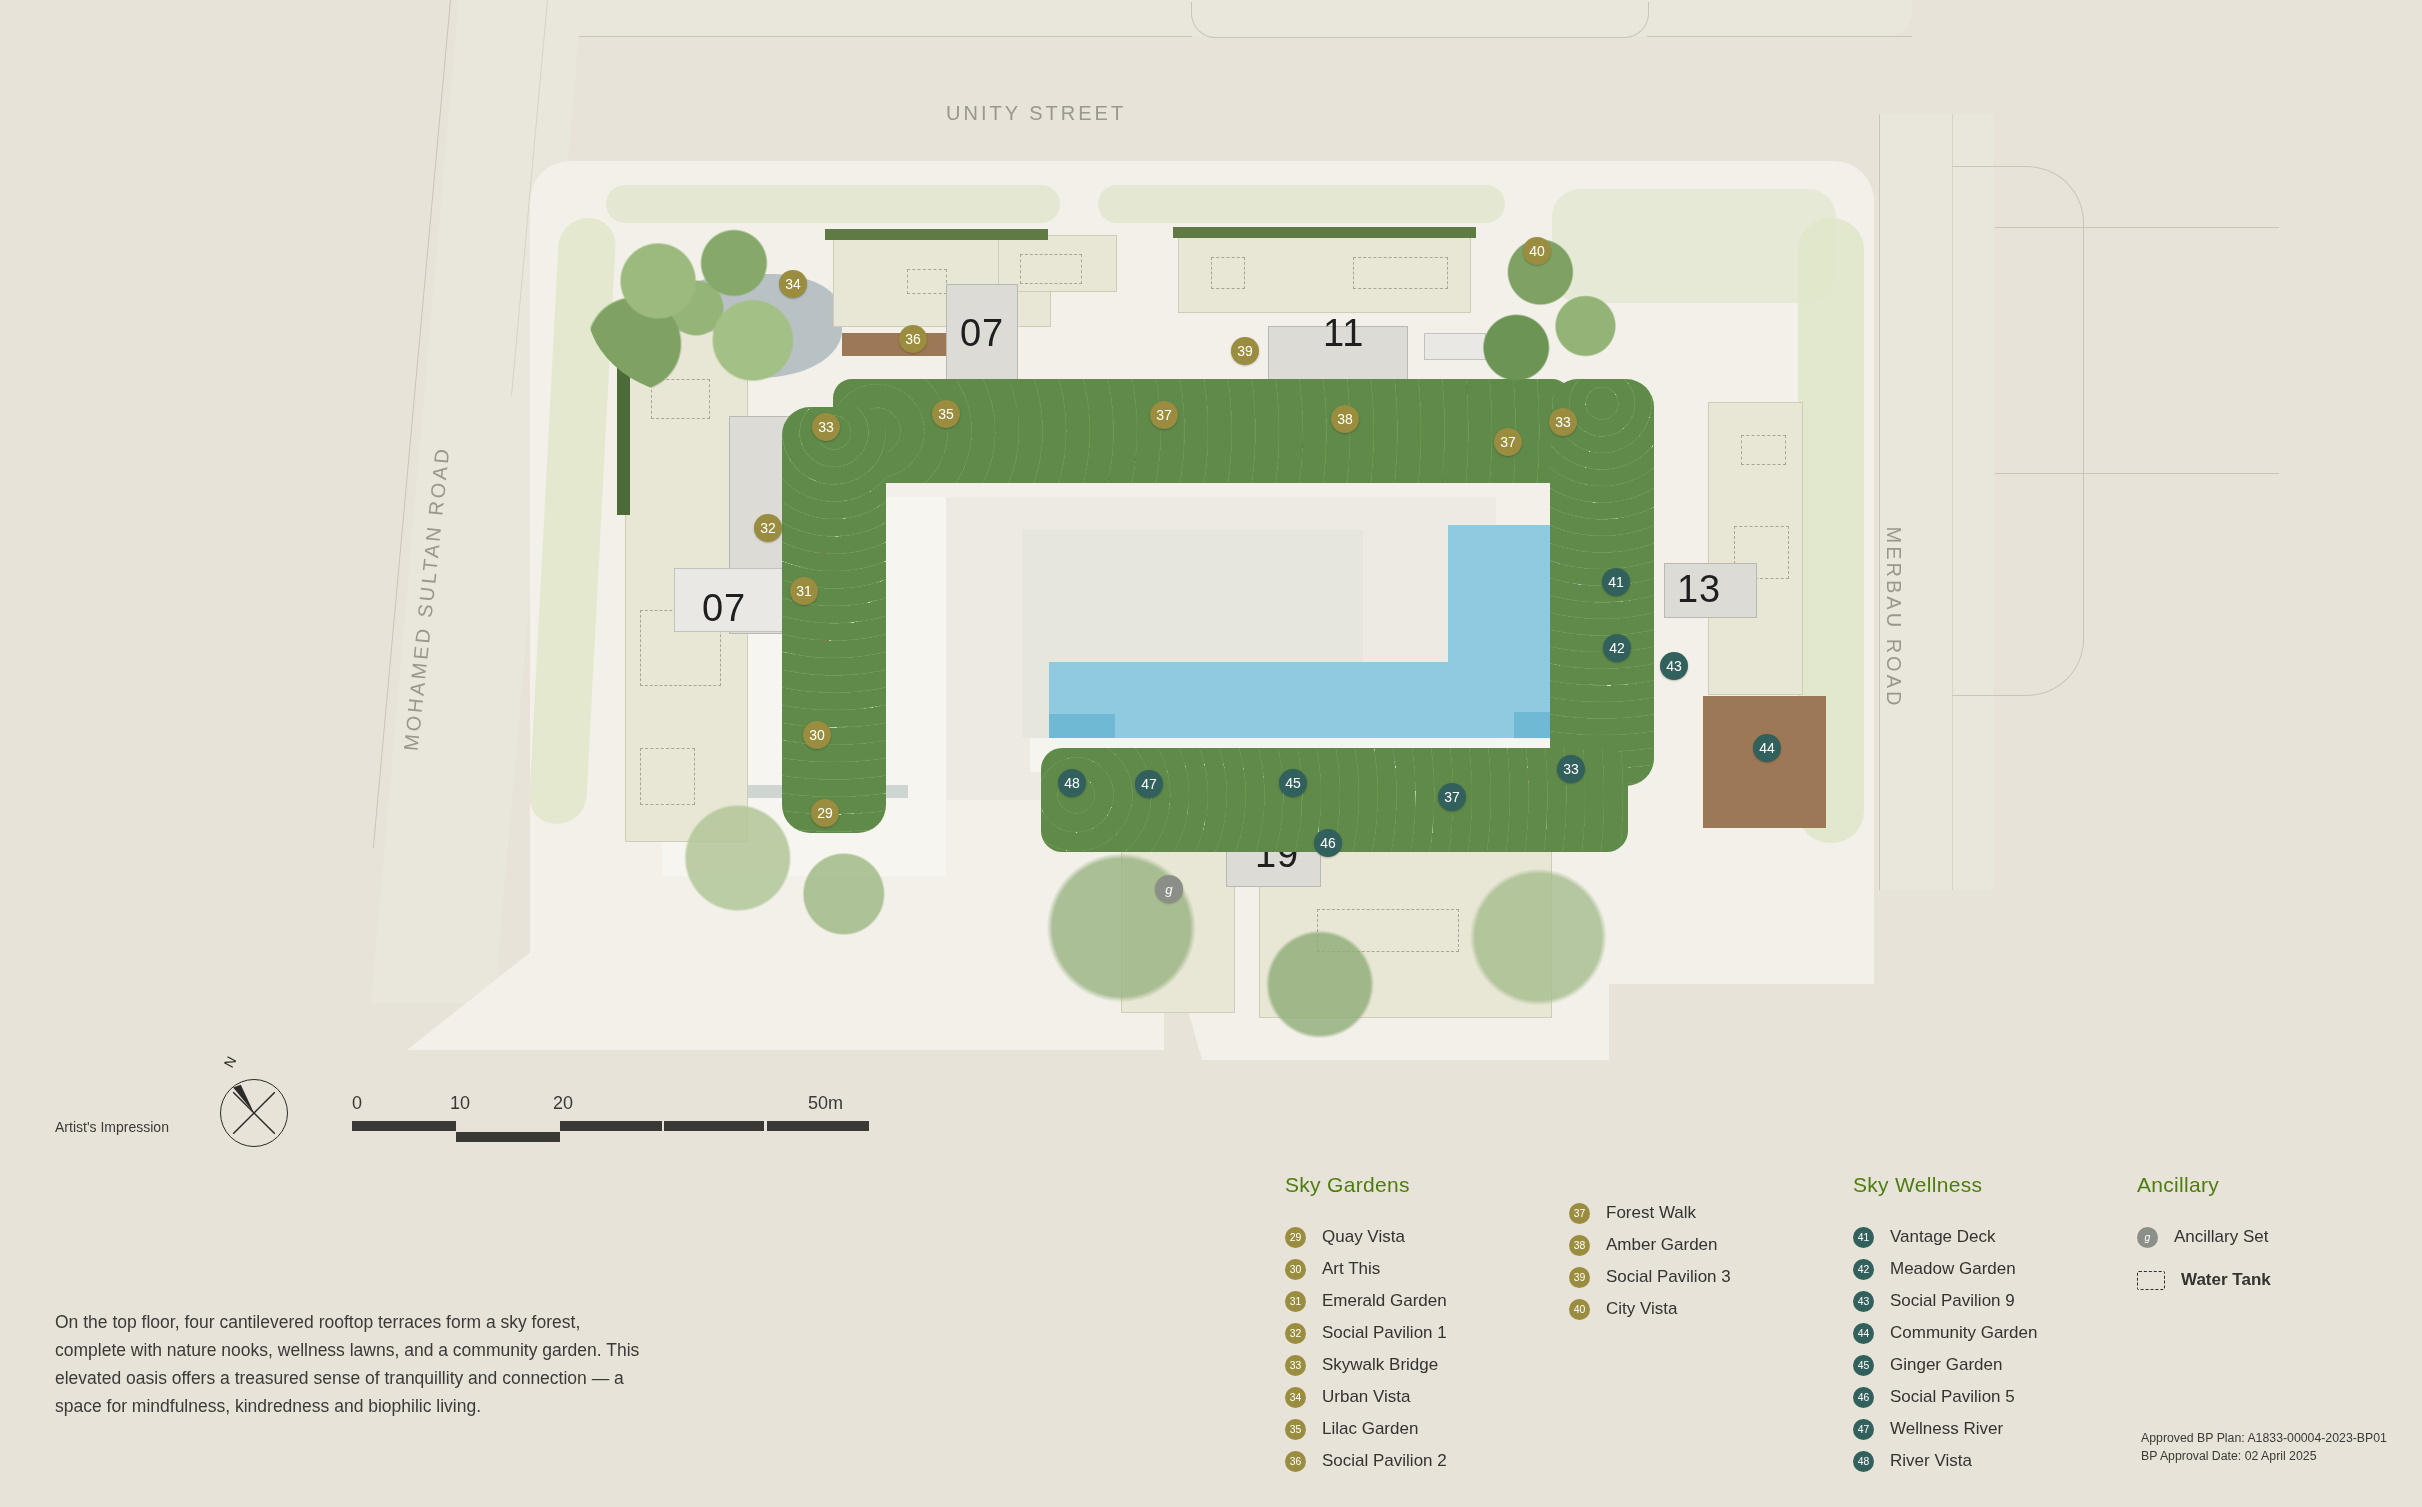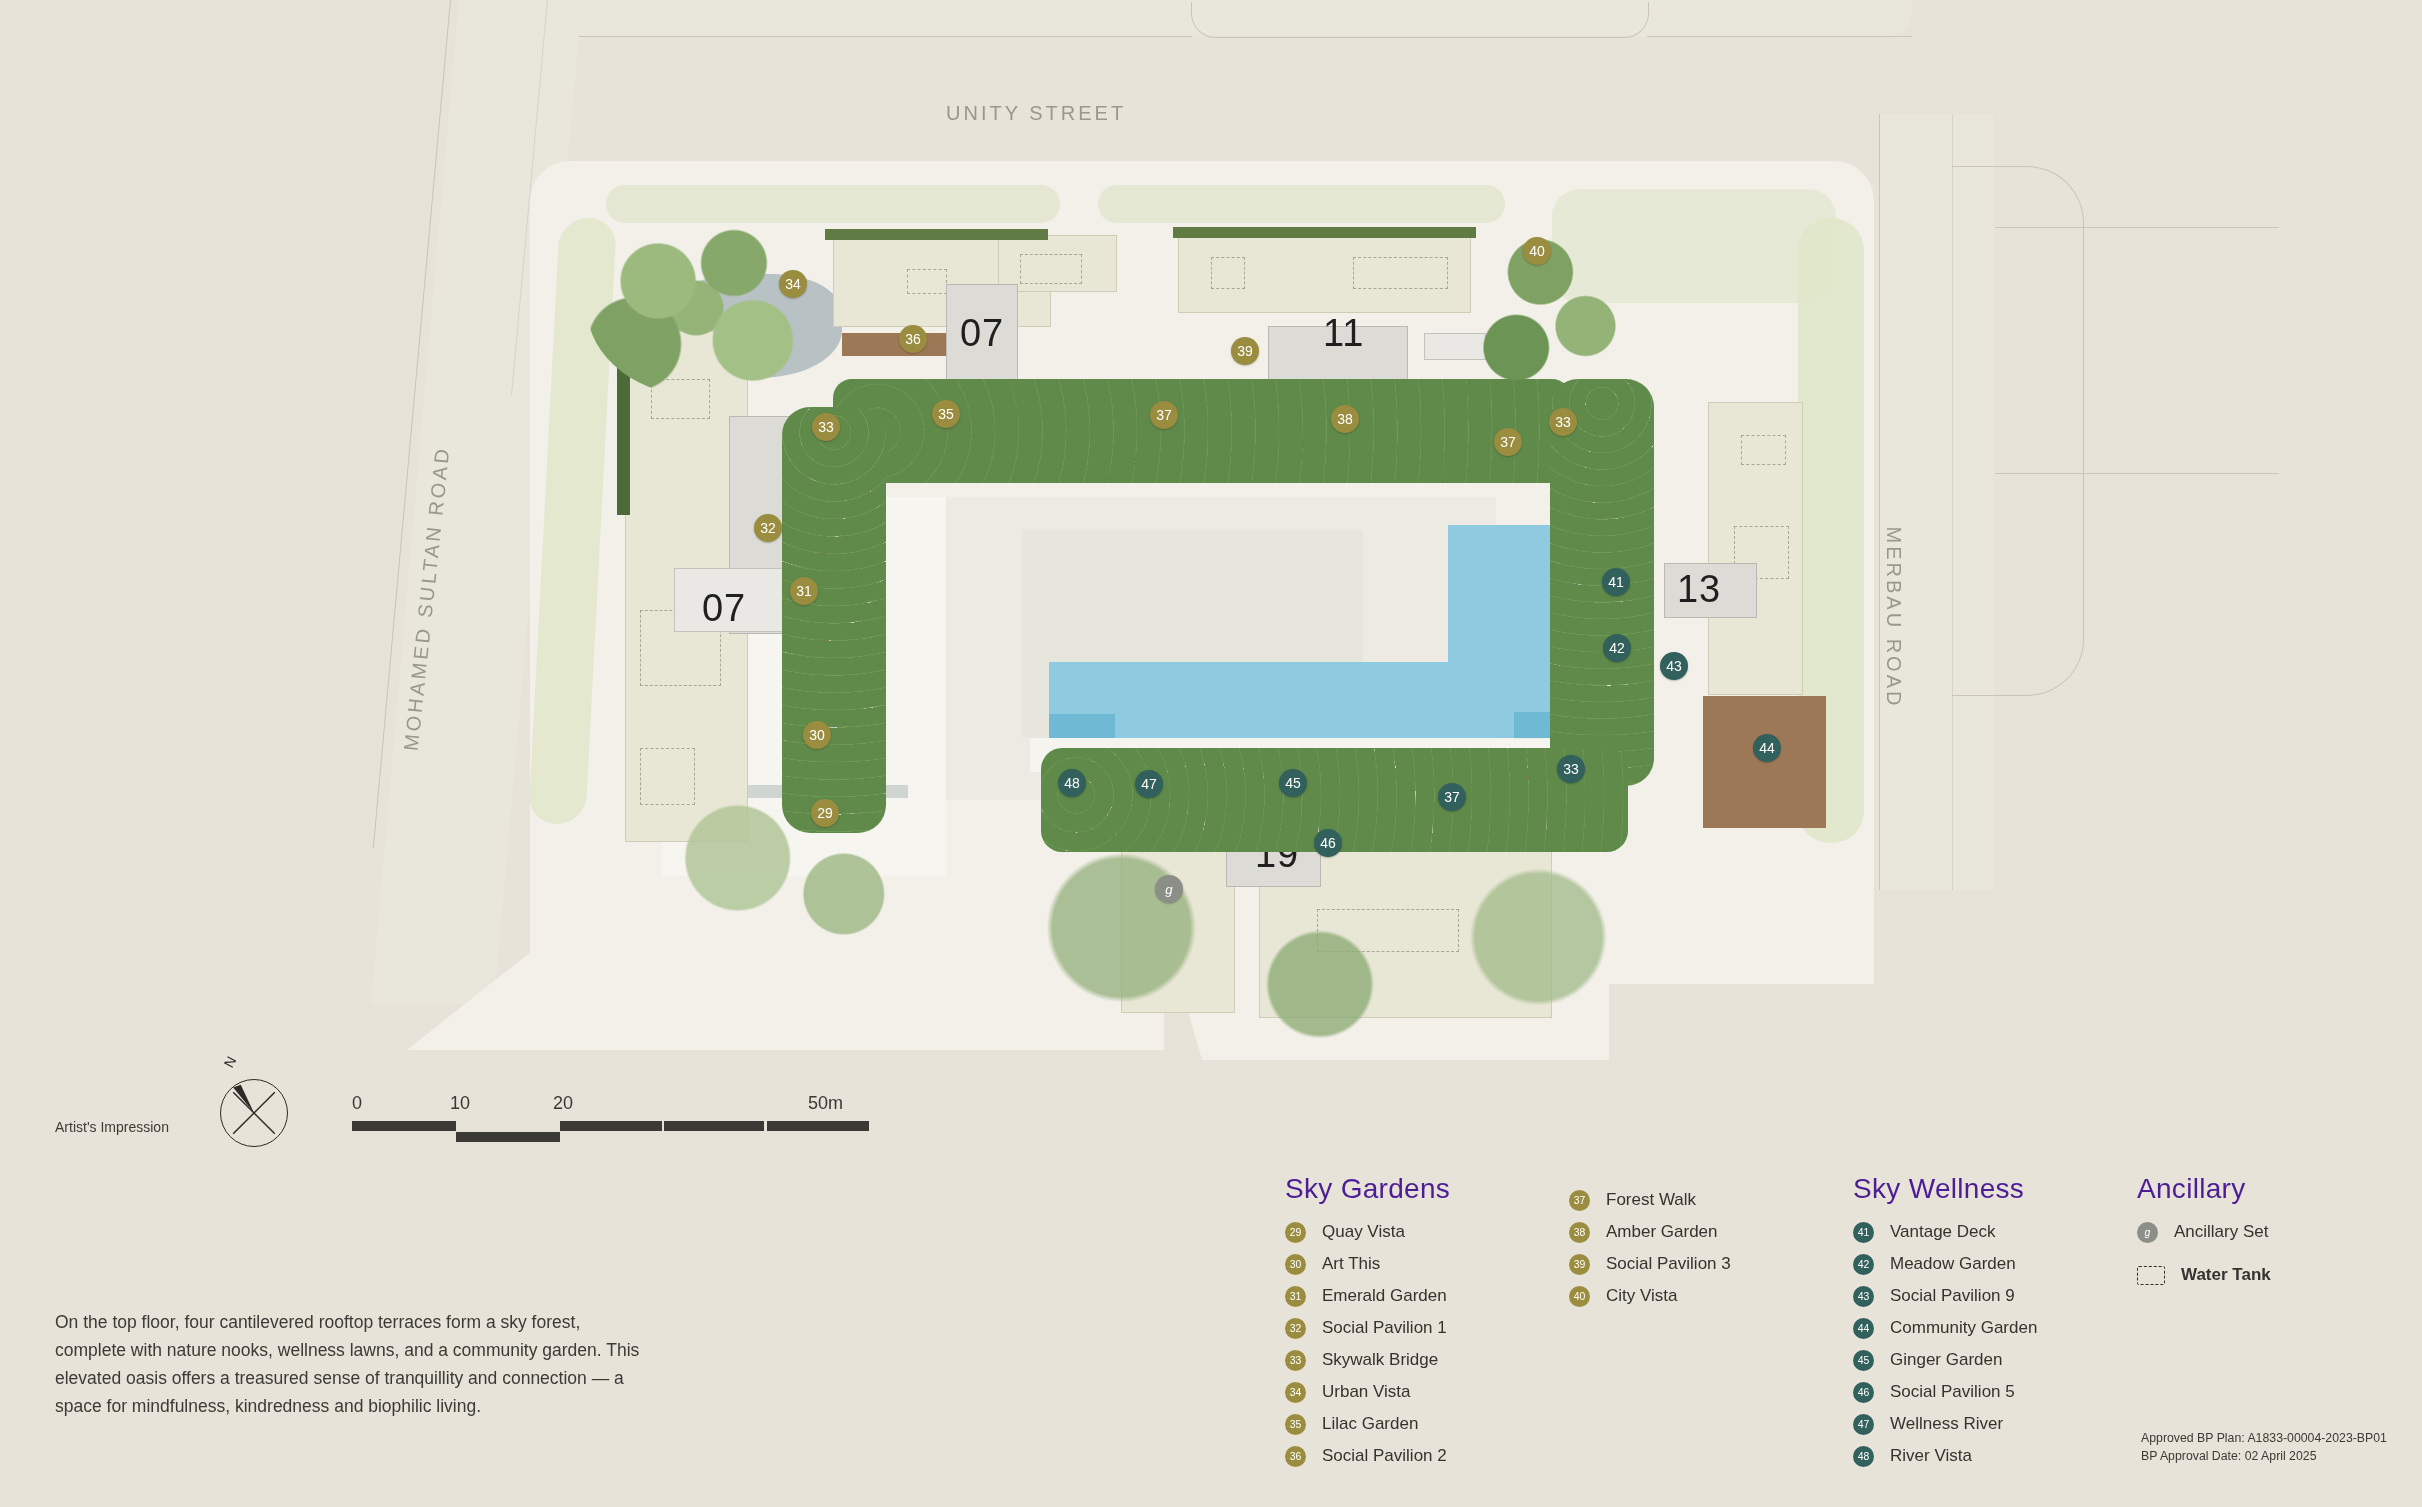--- a/index.html
+++ b/index.html
@@ -70,21 +70,21 @@
   .sb-seg { position: absolute; height: 10.4px; background: #3a3936; }
 
   
   #title-block { position: absolute; left: 55px; top: 1276px; width: 587px; }
   #plan-title { font-size: 27.4px; color: #2e2d29; letter-spacing: 1px; }
   #plan-desc { margin-top: 32px; font-size: 17.5px; line-height: 28px; color: #3b3a36; }
 
   
   #legend { position: absolute; left: 1285px; top: 1173px; width: 1098px; }
   .leg-col { position: absolute; top: 0; }
-  .leg-head { font-size: 28px; color: #4c1d95; margin-bottom: 11px; letter-spacing: 0.3px; }
+  .leg-head { font-size: 21px; color: #4d7c0f; margin-bottom: 24px; letter-spacing: 0.3px; }
   .leg-item { display: flex; align-items: center; height: 32px; }
   .leg-dot {
     width: 21px; height: 21px; border-radius: 50%; color: #fff; font-size: 10.4px;
     display: flex; align-items: center; justify-content: center; flex: 0 0 21px;
   }
   .leg-dot.gold { background: #9b8d3f; }
   .leg-dot.teal { background: #32605c; }
   .leg-dot.grey { background: #8c8f88; font-style: italic; }
   .leg-dot.tank { background: transparent; border: 1.9px dashed #2e2d29; border-radius: 1.9px;
                   width: 28px; height: 19px; flex: 0 0 28px; }

